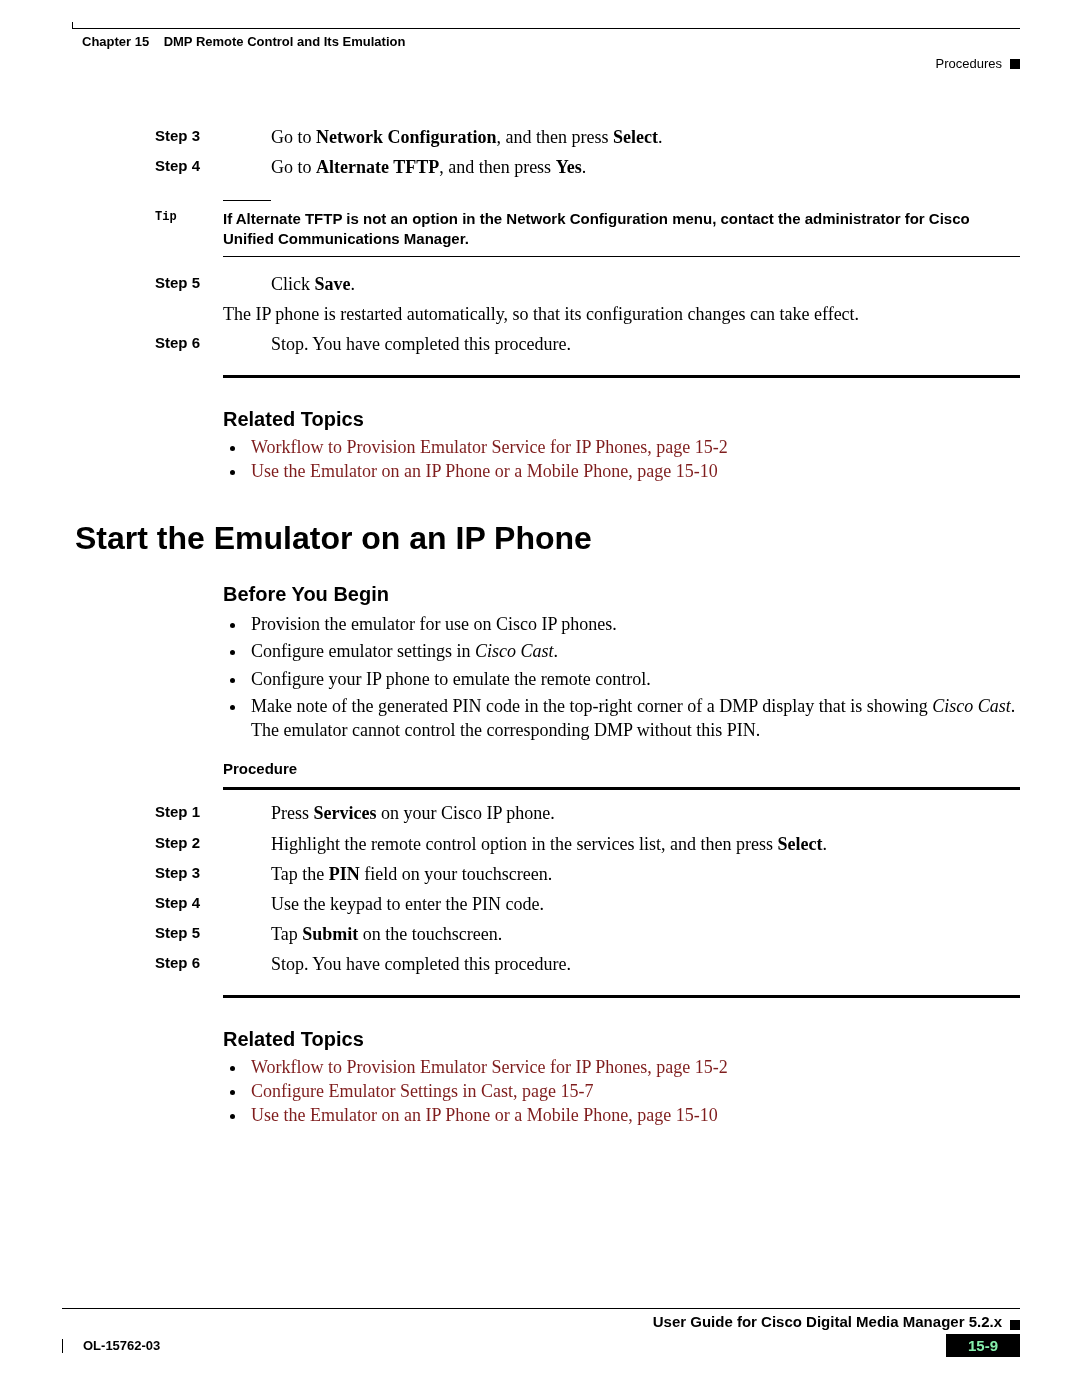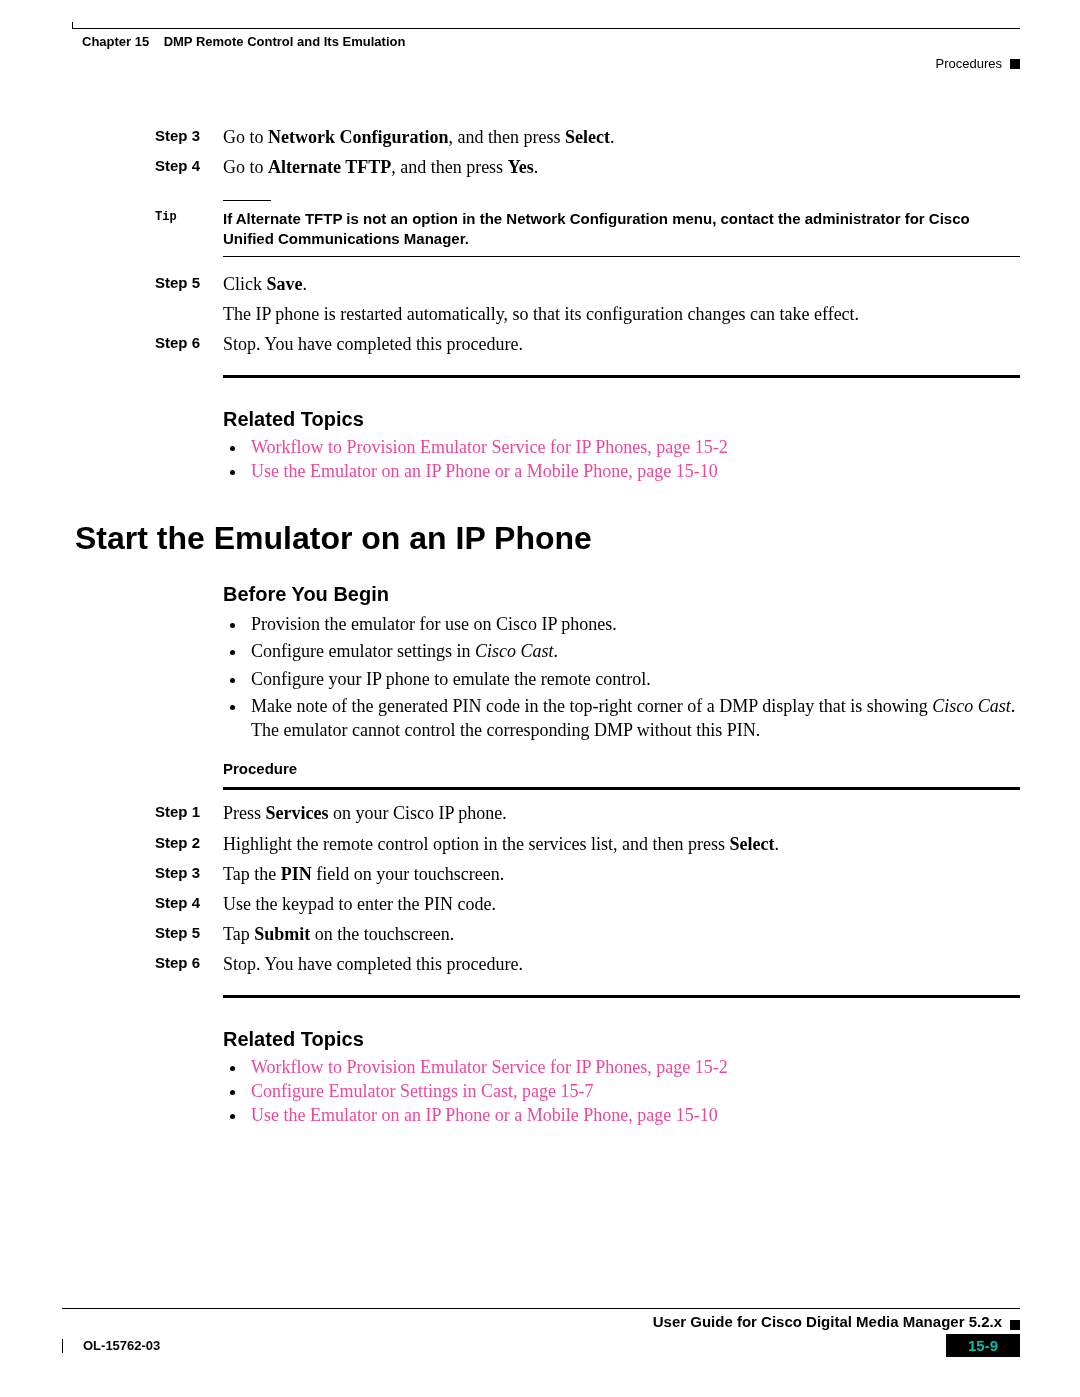--- a/index.html
+++ b/index.html
@@ -64,20 +64,21 @@
     top: 120px;
     left: 155px;
     right: 60px;
   }
   .step-row {
     display: flex;
     align-items: flex-start;
     margin: 4px 0;
     font-size: 18px;
     line-height: 1.45;
+    gap: 48px;
   }
   .step-label {
     font-family: Helvetica, Arial, sans-serif;
     font-weight: bold;
     font-size: 15px;
     width: 68px;
     flex: none;
     padding-top: 1px;
   }
   .step-body {
@@ -134,21 +135,21 @@
     list-style: disc;
     margin: 4px 0 10px 92px;
   }
   ul.rel li {
     font-size: 18px;
     margin: 3px 0;
     padding-left: 4px;
   }
   ul.rel li a,
   a.link {
-    color: #ec4899;
+    color: #7f1d1d;
     text-decoration: none;
   }
   h1.section {
     font-family: Helvetica, Arial, sans-serif;
     font-weight: bold;
     font-size: 32px;
     margin: 38px 0 26px -80px;
   }
   ul.byb {
     list-style: disc;
@@ -208,21 +209,21 @@
     font-size: 13px;
   }
   .vbar {
     width: 1px;
     height: 14px;
     background: #000;
     display: inline-block;
   }
   .page-num {
     background: #000;
-    color: #14b8a6;
+    color: #86efac;
     padding: 3px 22px;
     font-family: Helvetica, Arial, sans-serif;
     font-weight: bold;
     font-size: 15px;
   }
   .bold { font-weight: bold; }
   .italic { font-style: italic; }
   .step-extra {
     margin-left: 68px;
     font-size: 18px;

